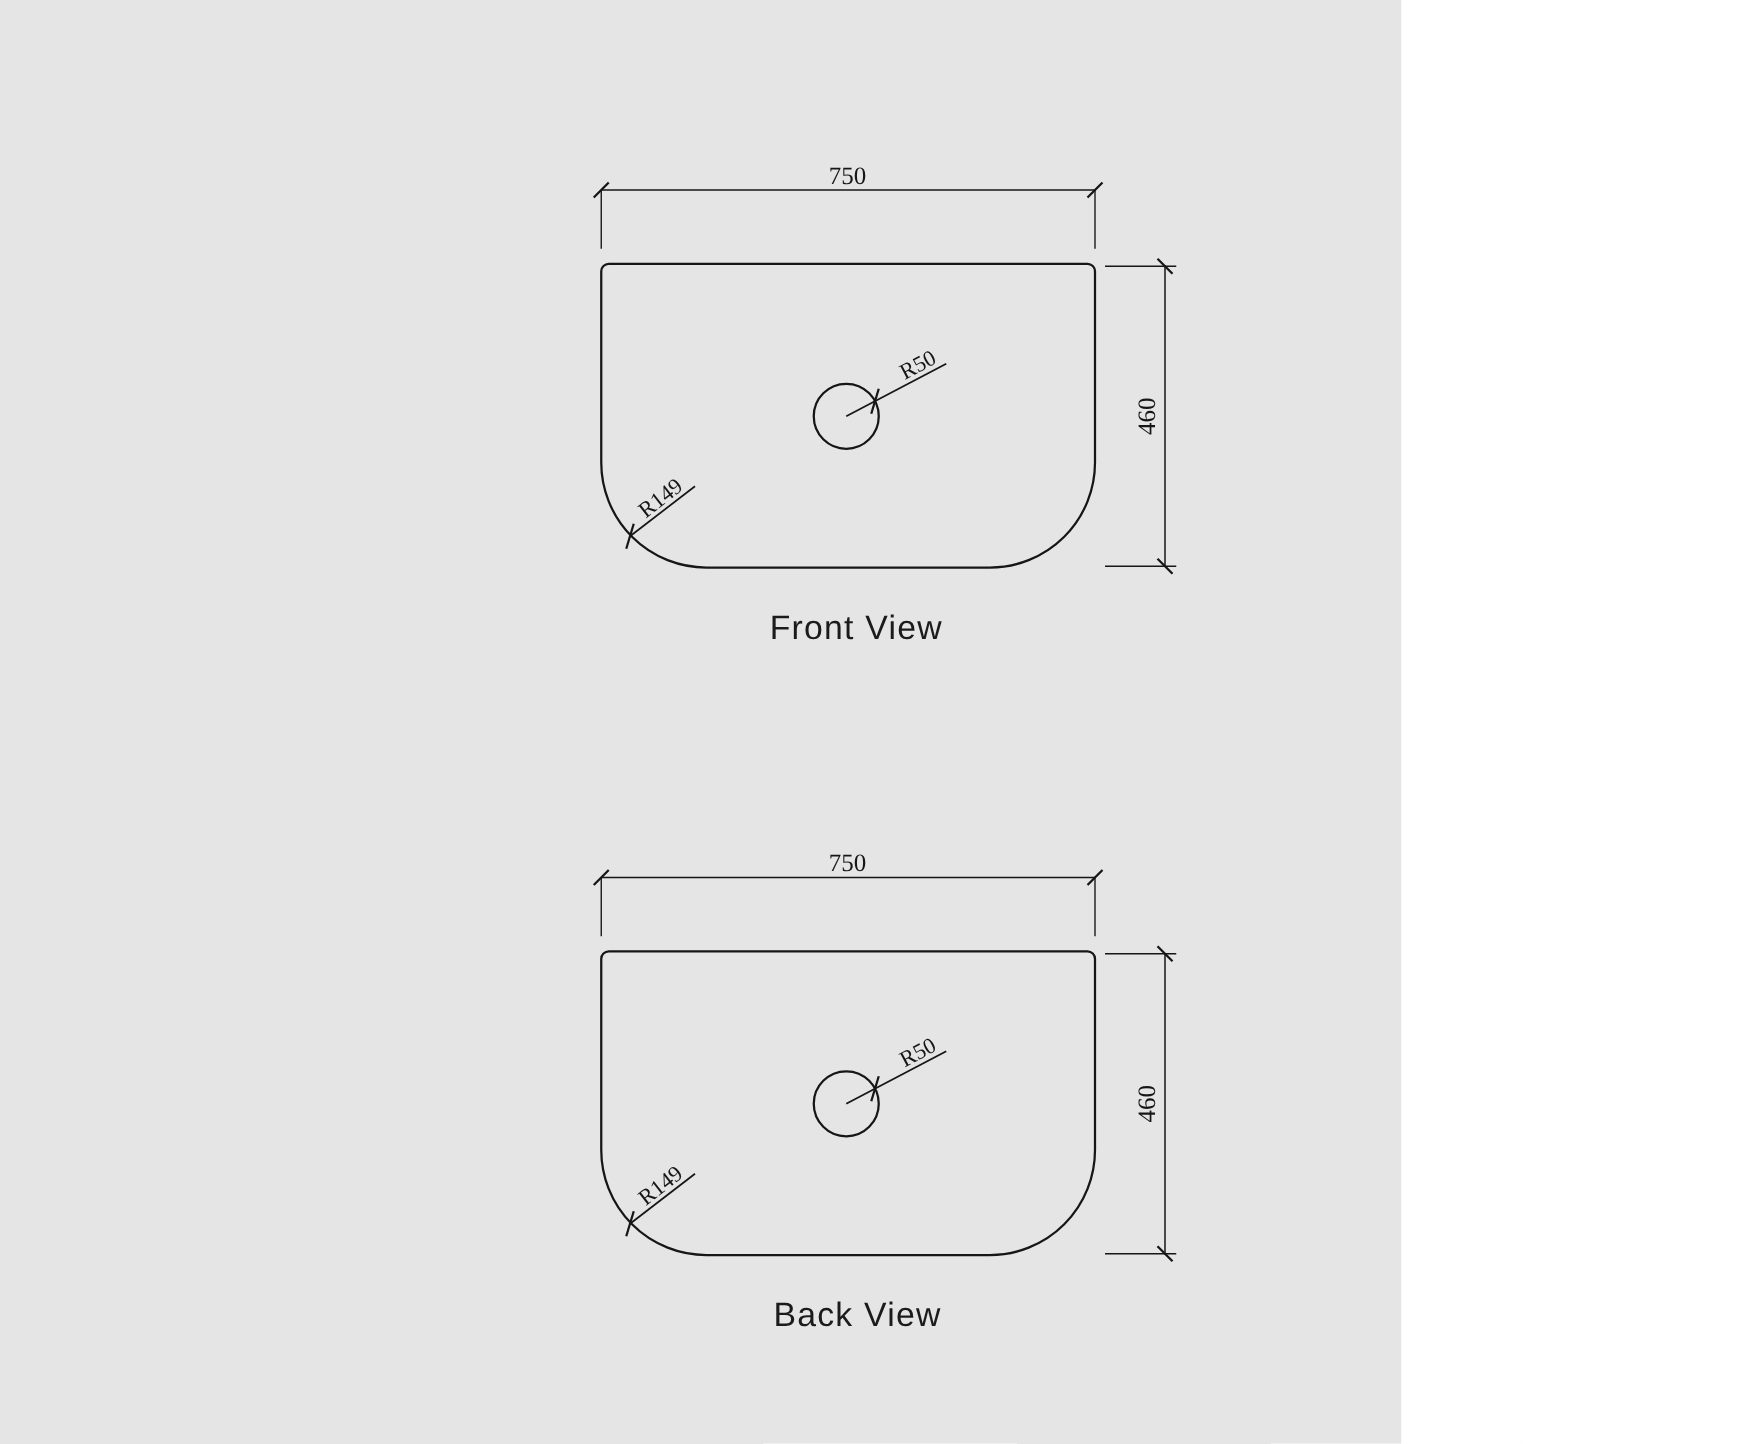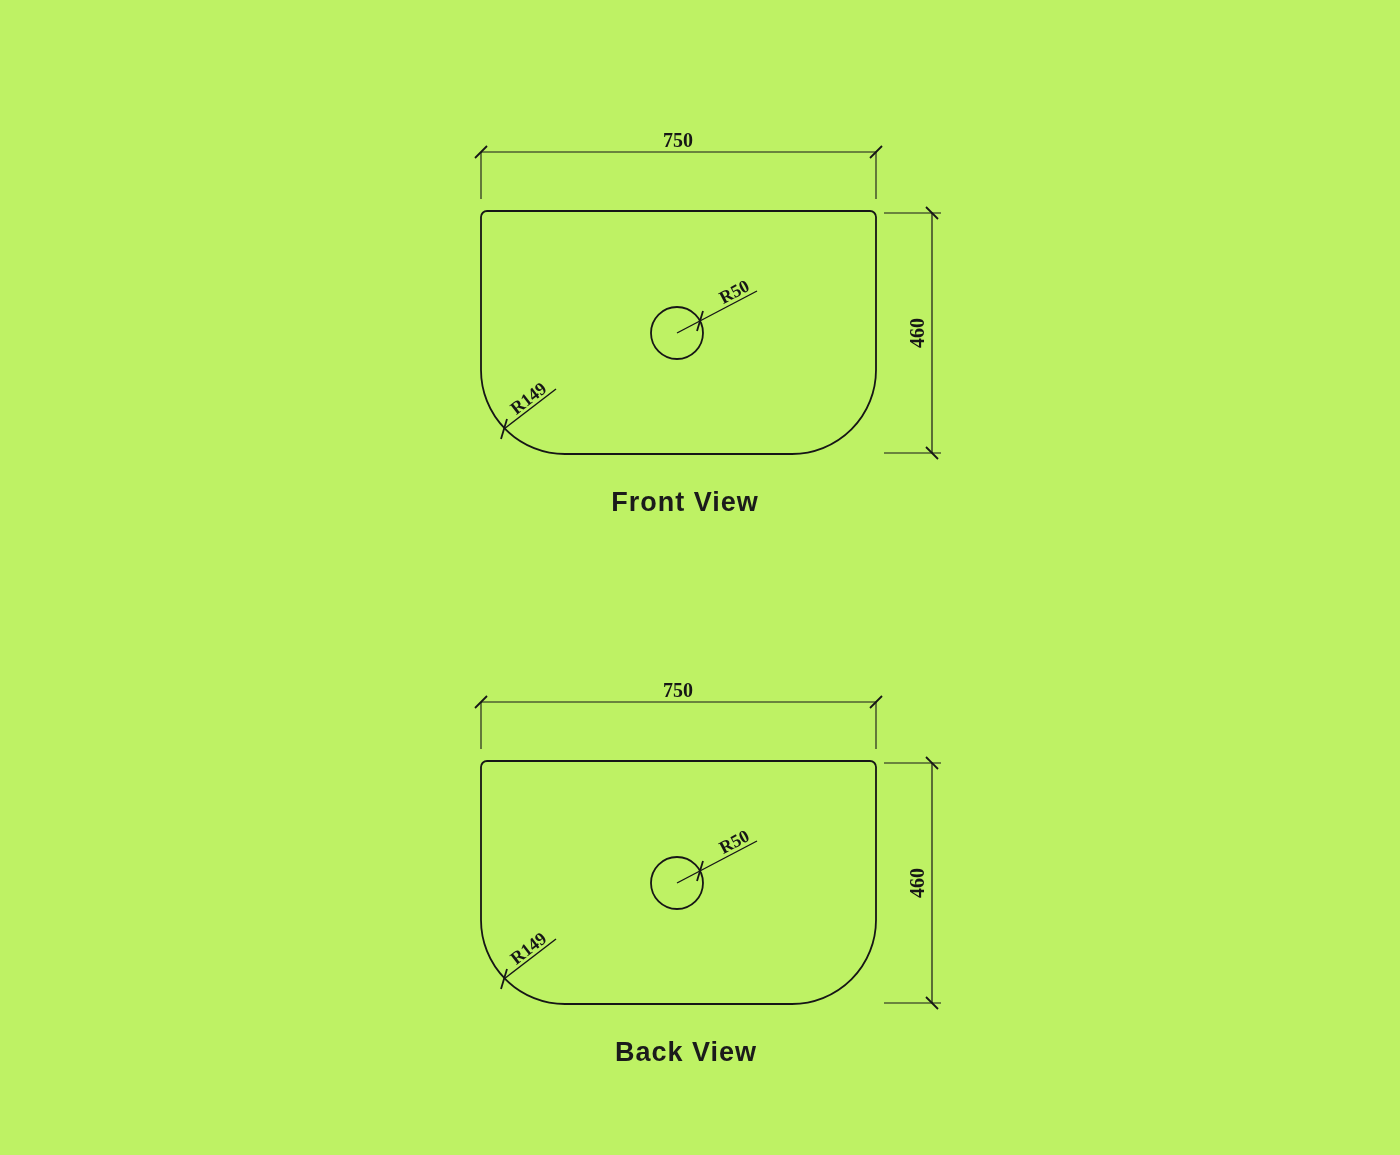--- a/index.html
+++ b/index.html
@@ -6,24 +6,23 @@
     margin: 0;
     padding: 0;
     background: #ffffff;
     width: 1400px;
     height: 1155px;
     overflow: hidden;
     font-family: "Liberation Sans", sans-serif;
   }
   .canvas {
     position: relative;
-    width: 1400px;
+    width: 1121px;
     height: 1155px;
-    background: #bef264;
-    font-weight: bold;
+    background: #e5e5e5;
   }
   svg { display: block; }
   .outline   { fill: none; stroke: #161616; stroke-width: 1.8; }
   .hole      { fill: none; stroke: #161616; stroke-width: 1.8; }
   .dimline   { fill: none; stroke: #161616; stroke-width: 1.2; }
   .extline   { fill: none; stroke: #161616; stroke-width: 1.1; }
   .tick      { fill: none; stroke: #161616; stroke-width: 1.8; stroke-linecap: butt; }
   .leader    { fill: none; stroke: #161616; stroke-width: 1.4; }
   .dimtext {
     font-family: "Liberation Serif", serif;

